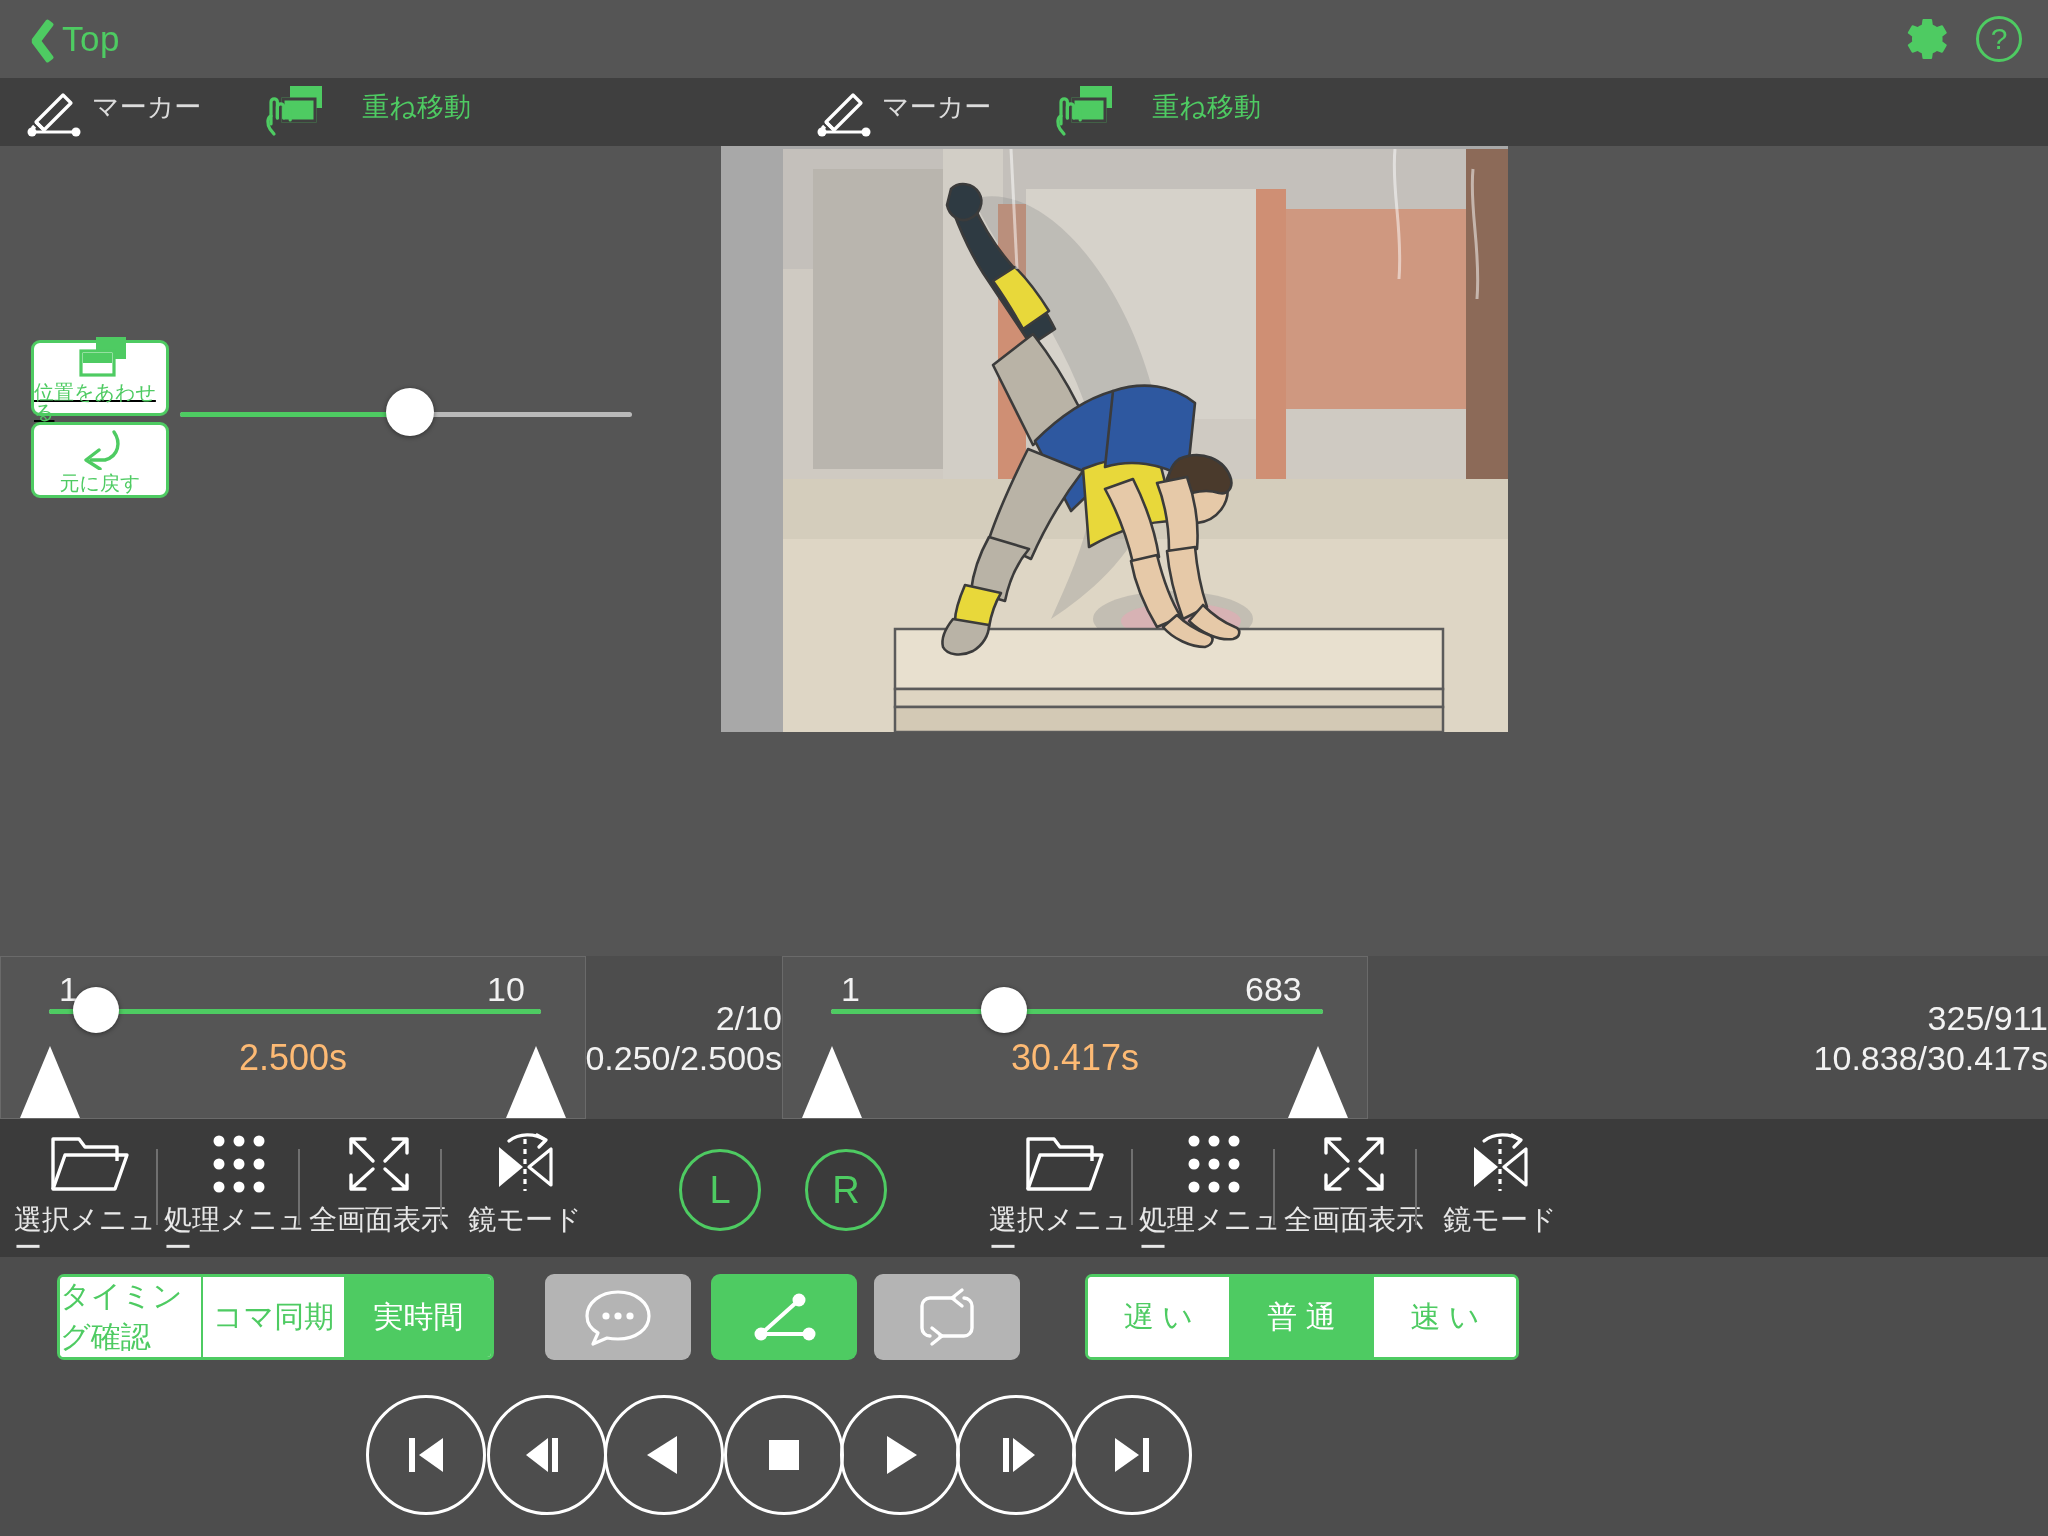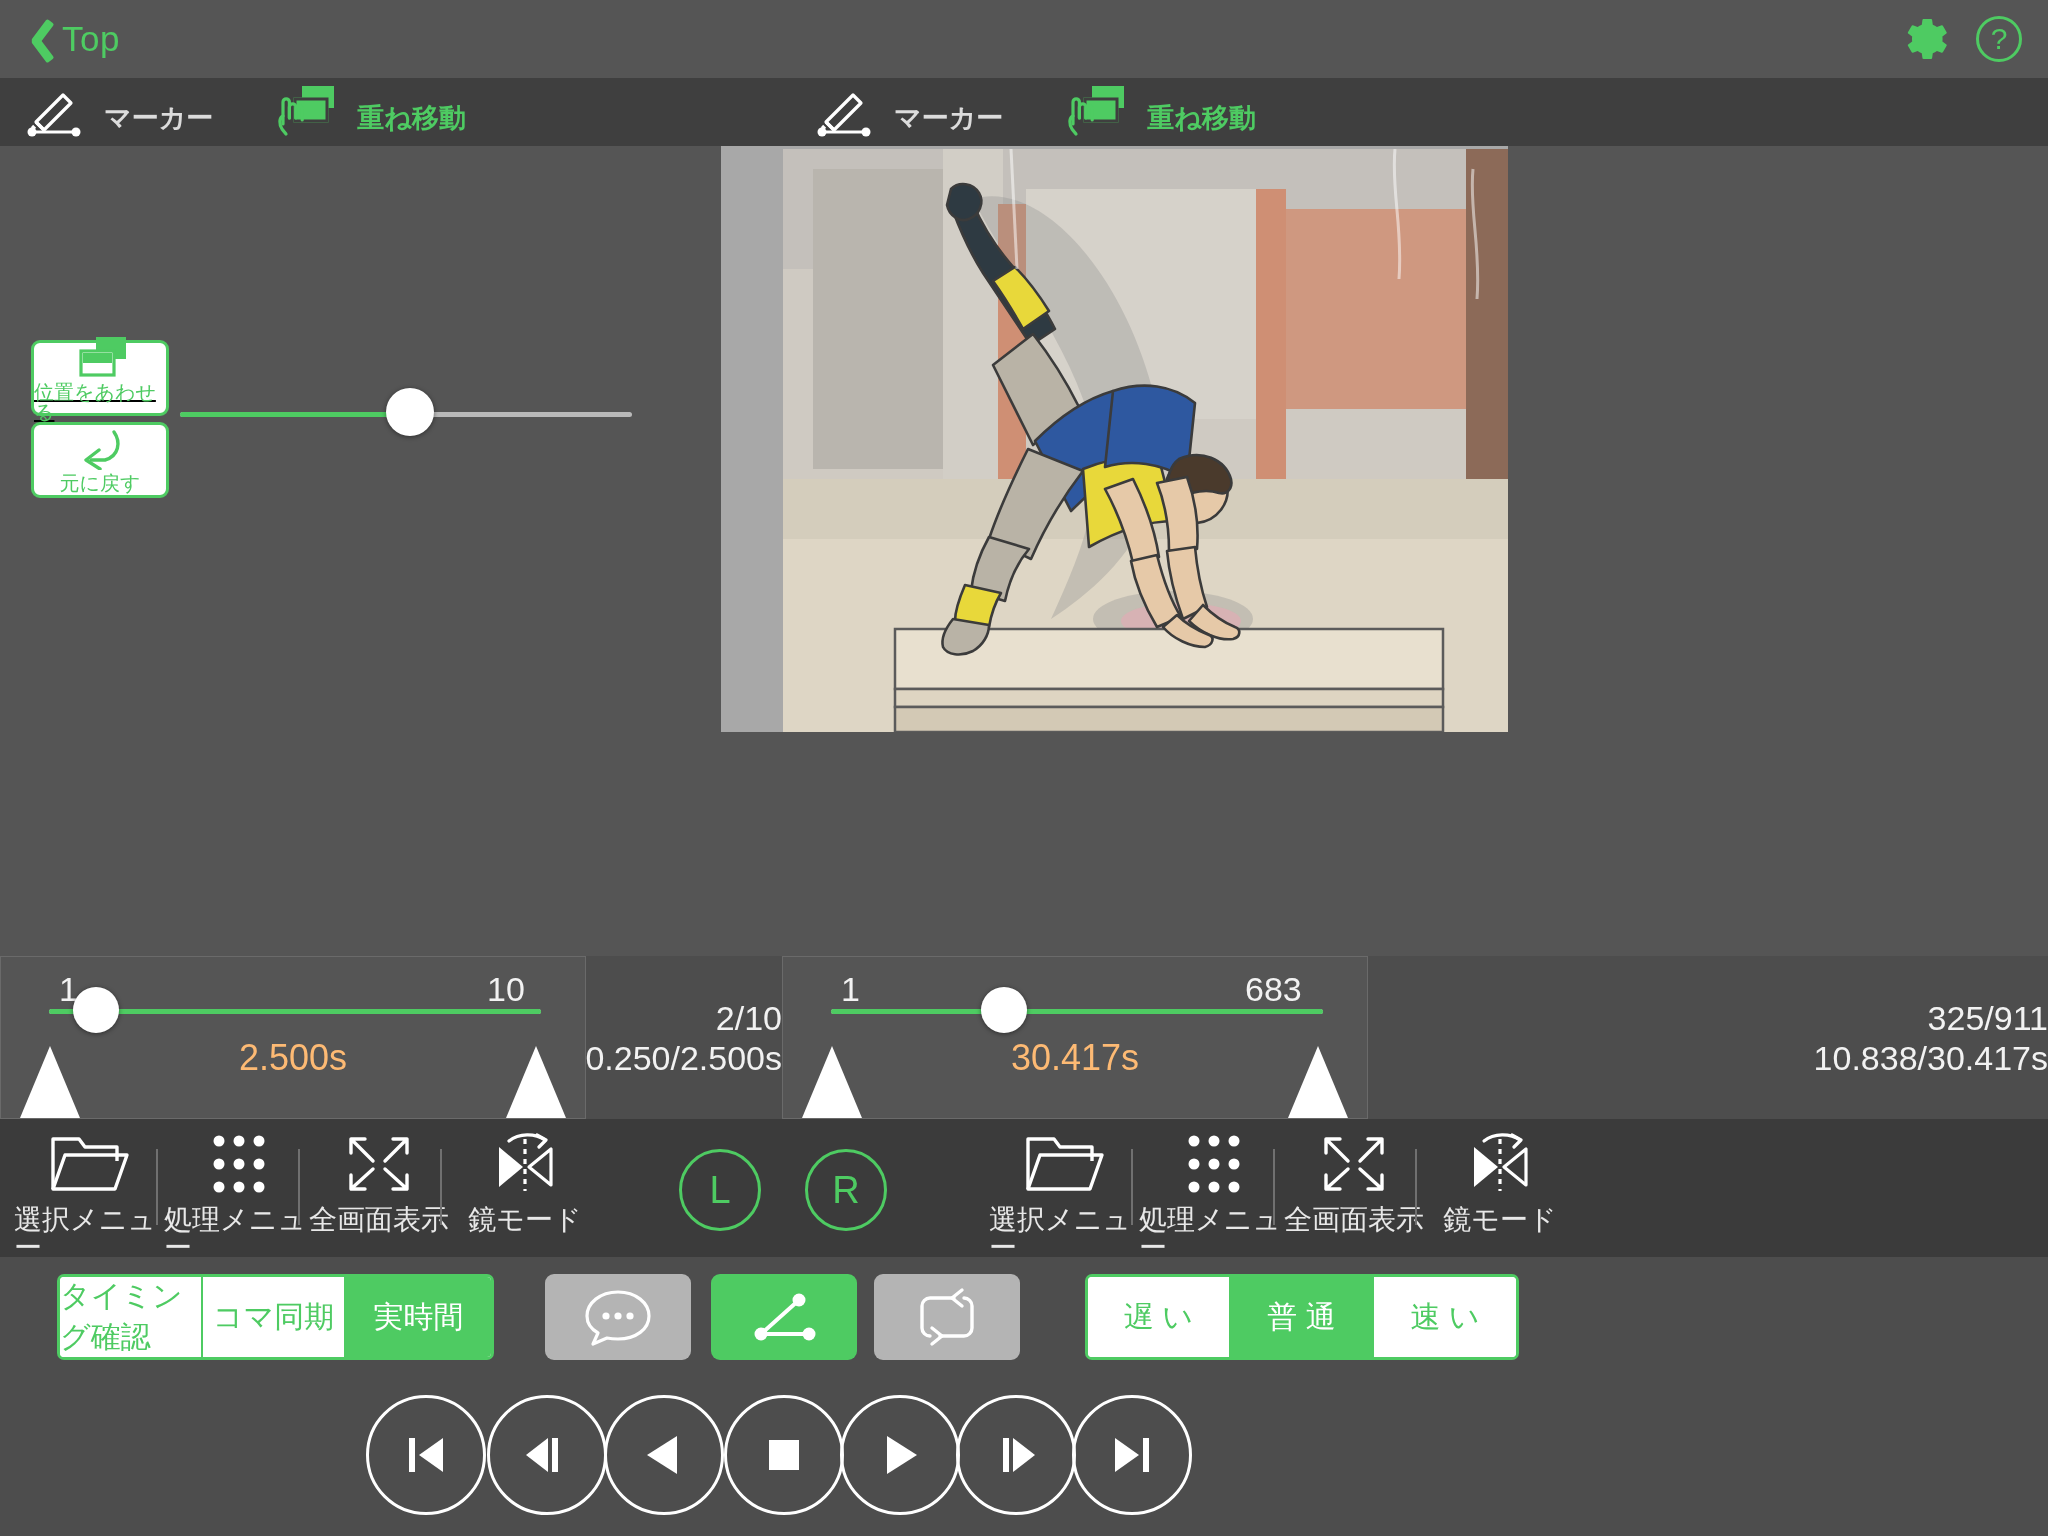--- a/index.html
+++ b/index.html
@@ -34,24 +34,24 @@
     width:46px; height:46px; border-radius:50%; border:3px solid #4ecb62;
     color:#4ecb62; font-size:30px; display:flex; align-items:center; justify-content:center;
   }
 
   
   .toolstrip {
     position:absolute; left:0; top:78px; width:2048px; height:68px;
     background:#3f3f3f;
   }
   .tool-group { position:absolute; display:flex; align-items:center; gap:8px; top:4px; }
-  .tool-item { display:flex; align-items:flex-end; gap:20px; cursor:pointer;font-weight:bold; }
+  .tool-item { display:flex; align-items:center; gap:8px; cursor:pointer; }
   .tool-label { font-size:27px; line-height:1; padding-bottom:6px; }
   .tool-label.white { color:#dcdcdc; }
-  .tool-label.green { color:#4ecb62; }
+  .tool-label.green { color:#4ecb62;margin-left:29px; }
 
   
   .pane-left  { position:absolute; left:0;   top:146px; width:941px;  height:810px; background:#555555; }
   .pane-right { position:absolute; left:941px; top:146px; width:1107px; height:810px; background:#555555; }
 
   .video-frame {
     position:absolute; left:721px; top:146px; width:787px; height:586px;
     background:#a8a8a8; overflow:hidden;
   }
   .video-inner {

